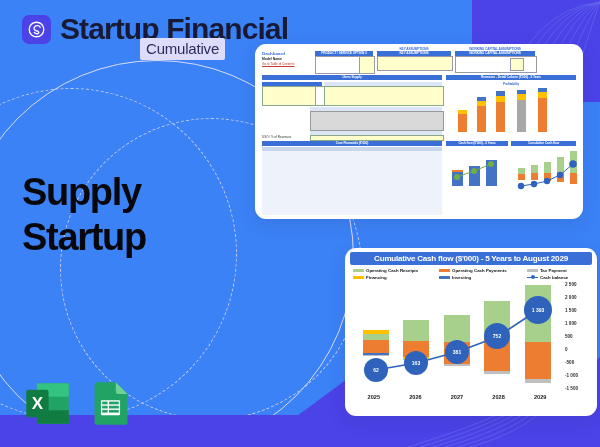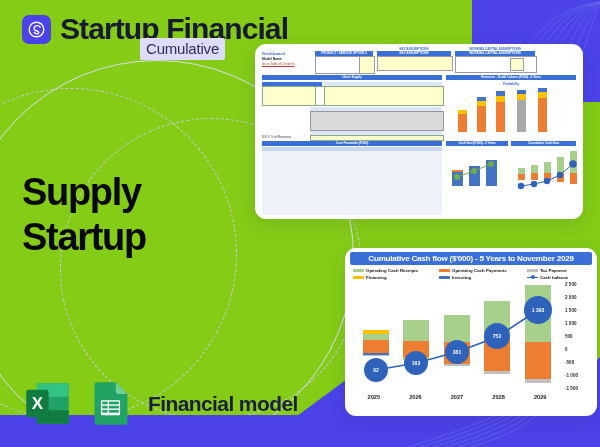--- a/index.html
+++ b/index.html
@@ -3,21 +3,21 @@
 <meta charset="utf-8">
 <style>
   html,body{margin:0;padding:0;}
   body{
     width:600px;height:447px;
     background:#f7f7fc;
     font-family:"Liberation Sans", sans-serif;
     overflow:hidden;
     position:relative;
   }
-  .stage{position:absolute;inset:0;overflow:hidden;background:#84cc16;}
+  .stage{position:absolute;inset:0;overflow:hidden;background:#3b82f6;}
 
   
   .bg-layer{position:absolute;inset:0;pointer-events:none;}
   .blue-block{
     position:absolute;left:472px;top:-2px;width:132px;height:104px;
     background:#4b42e8;
   }
   .blue-bottom{
     position:absolute;left:0;bottom:-2px;width:600px;height:34px;
     background:#4b42e8;
@@ -194,21 +194,20 @@
         <g fill="#21a366">
           <rect x="16.2" y="22.2" width="5.1" height="2.6"></rect>
           <rect x="22.6" y="22.2" width="9.2" height="2.6"></rect>
           <rect x="16.2" y="26.1" width="5.1" height="2.6"></rect>
           <rect x="22.6" y="26.1" width="9.2" height="2.6"></rect>
           <rect x="16.2" y="30.0" width="5.1" height="2.6"></rect>
           <rect x="22.6" y="30.0" width="9.2" height="2.6"></rect>
         </g>
       </svg>
     </div>
-    <div class="flabel">Financial model</div>
   </div>
 
   <div class="dash-card">
     <div class="dash-inner">
 
       <div style="position:absolute;left:7px;top:7px;font-size:4.4px;font-weight:700;color:#3a6fd8;">Dashboard</div>
       <div style="position:absolute;left:7px;top:13px;font-size:3.4px;font-weight:700;color:#222;">Model Name</div>
       <div style="position:absolute;left:7px;top:18px;font-size:3.1px;color:#c0392b;text-decoration:underline;">Go to Table of Contents</div>
 
       <div class="dh" style="left:60px;top:7px;width:58px;height:4.5px;">PRODUCT / SERVICE OPTION 3</div>
@@ -291,21 +290,21 @@
         <circle cx="23" cy="40" r="3.2" fill="#2e62bb"></circle>
         <circle cx="36" cy="37" r="3.2" fill="#2e62bb"></circle>
         <circle cx="49" cy="31" r="3.2" fill="#2e62bb"></circle>
         <circle cx="62" cy="20" r="3.8" fill="#2e62bb"></circle>
       </svg>
     </div>
   </div>
 
   <div class="chart-card">
 
-    <div class="chart-title">Cumulative Cash flow ($'000) - 5 Years to November 2029</div>
+    <div class="chart-title">Cumulative Cash flow ($'000) - 5 Years to August 2029</div>
 
     <div class="legend">
       <div class="lg" style="width:86px;margin-bottom:2px;">
         <span class="sw" style="background:#a8d08d"></span>
         <span>Operating Cash Receipts</span>
       </div>
       <div class="lg" style="width:88px;margin-bottom:2px;">
         <span class="sw" style="background:#ed7d31"></span>
         <span>Operating Cash Payments</span>
       </div>

